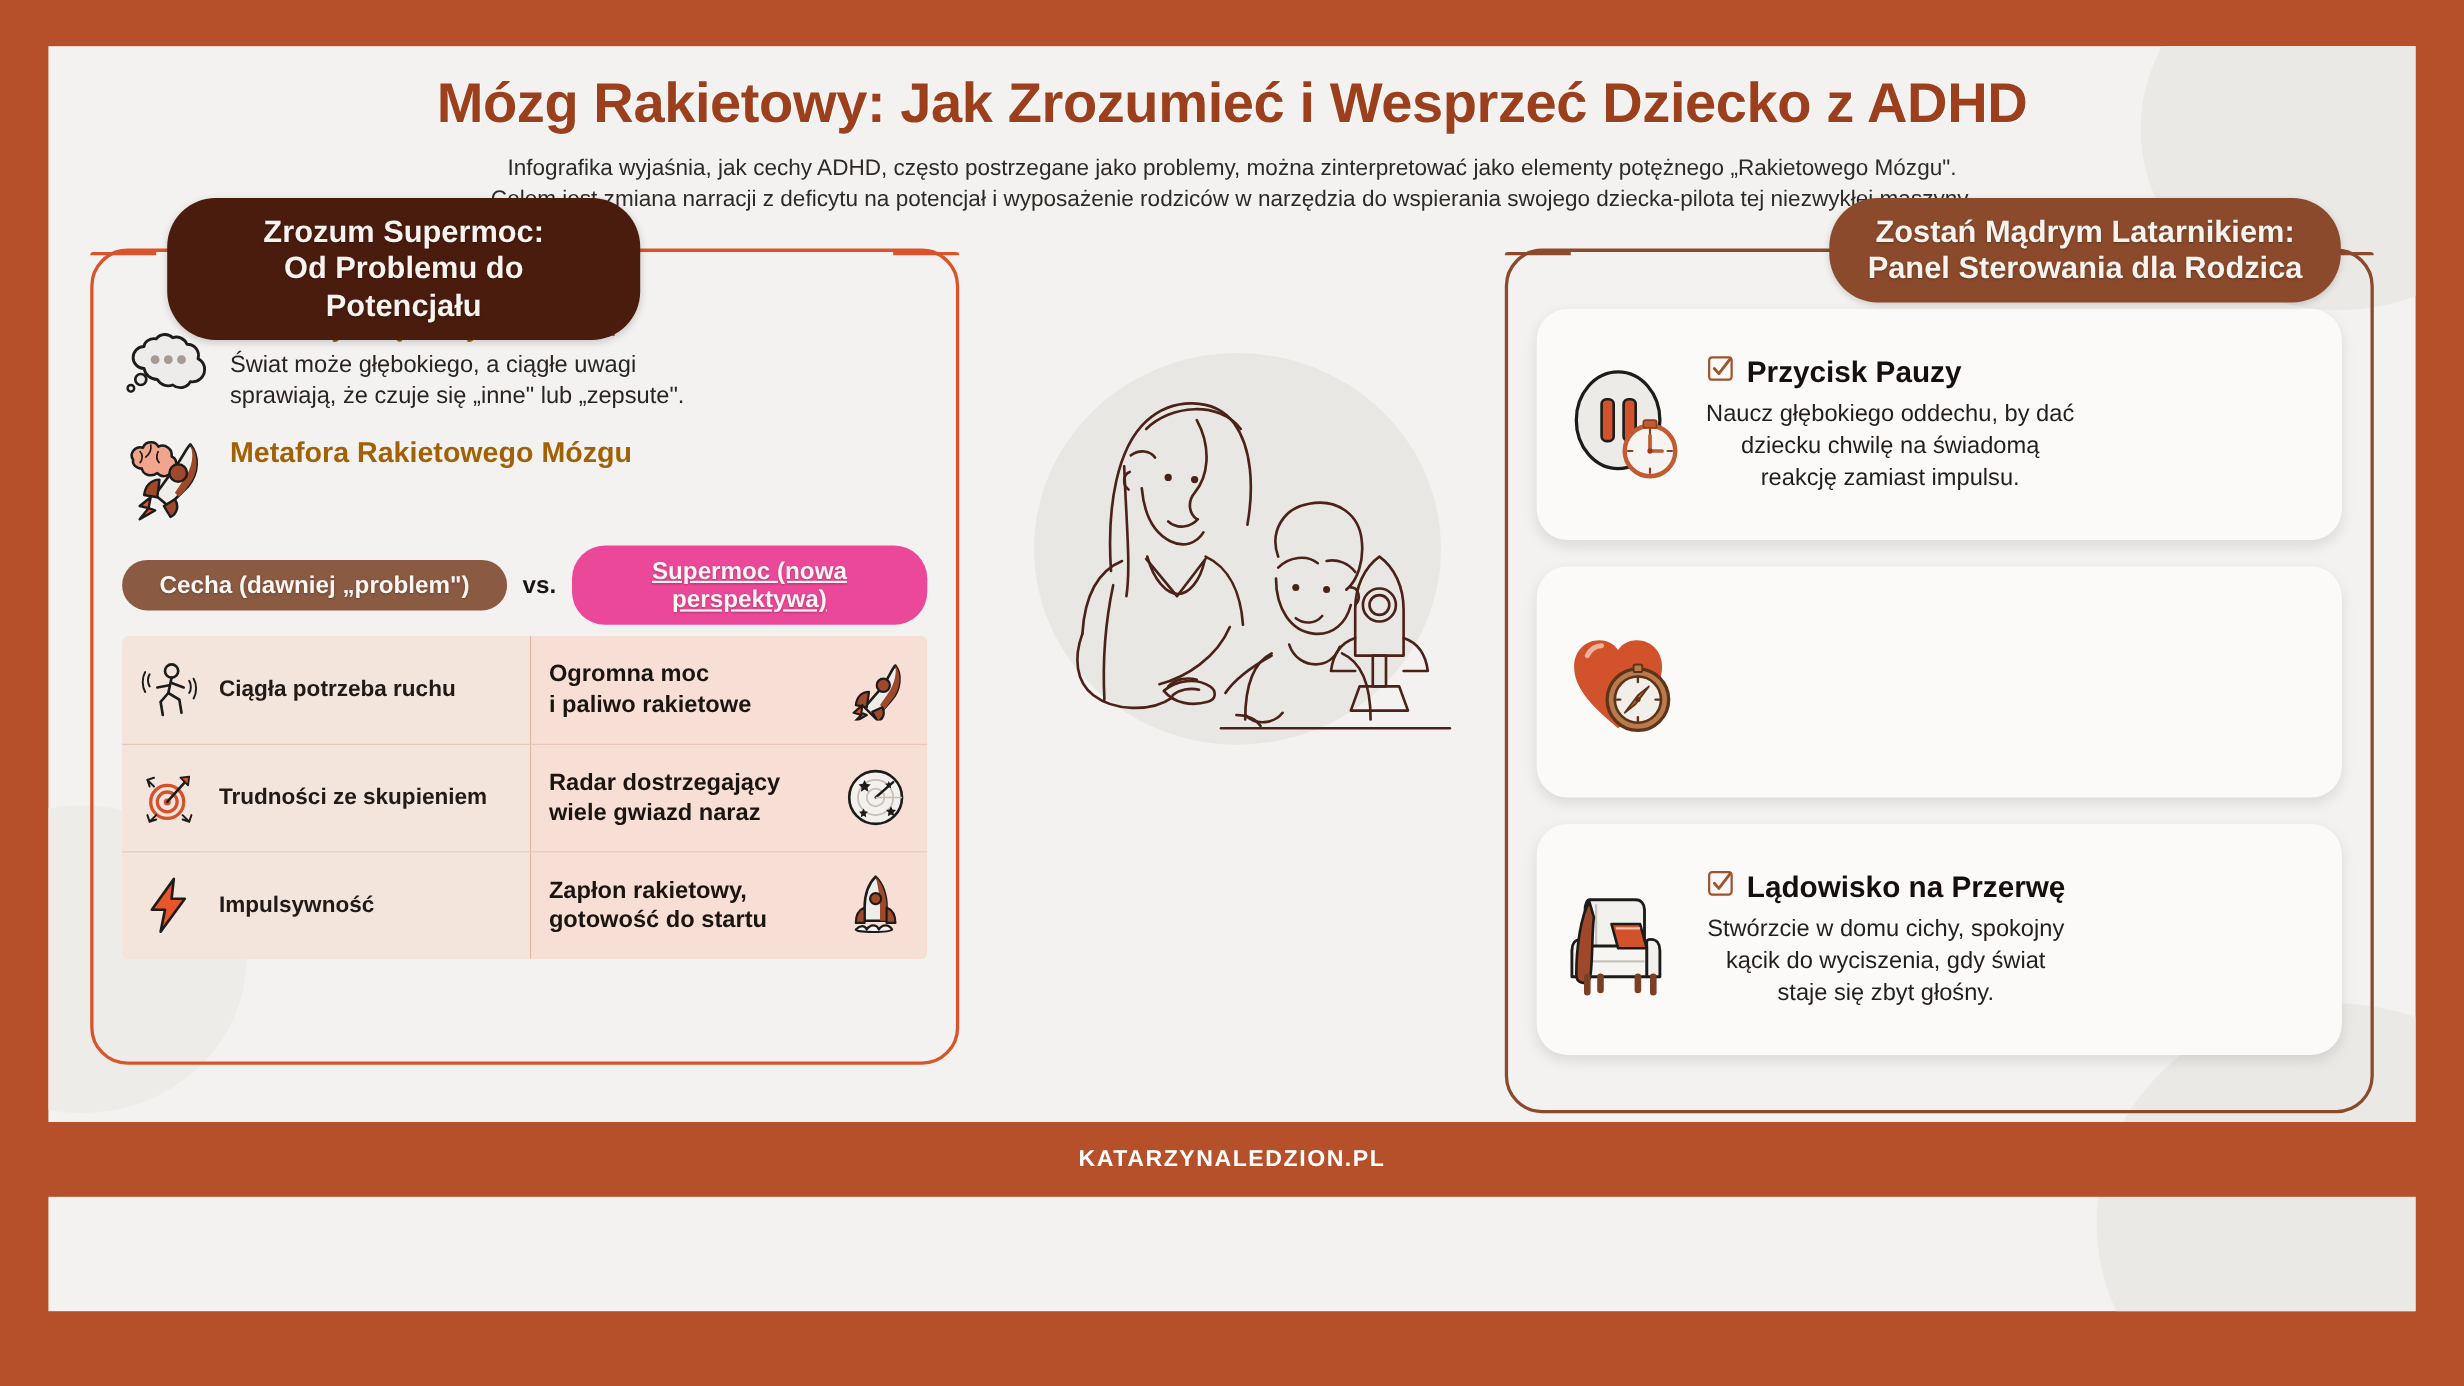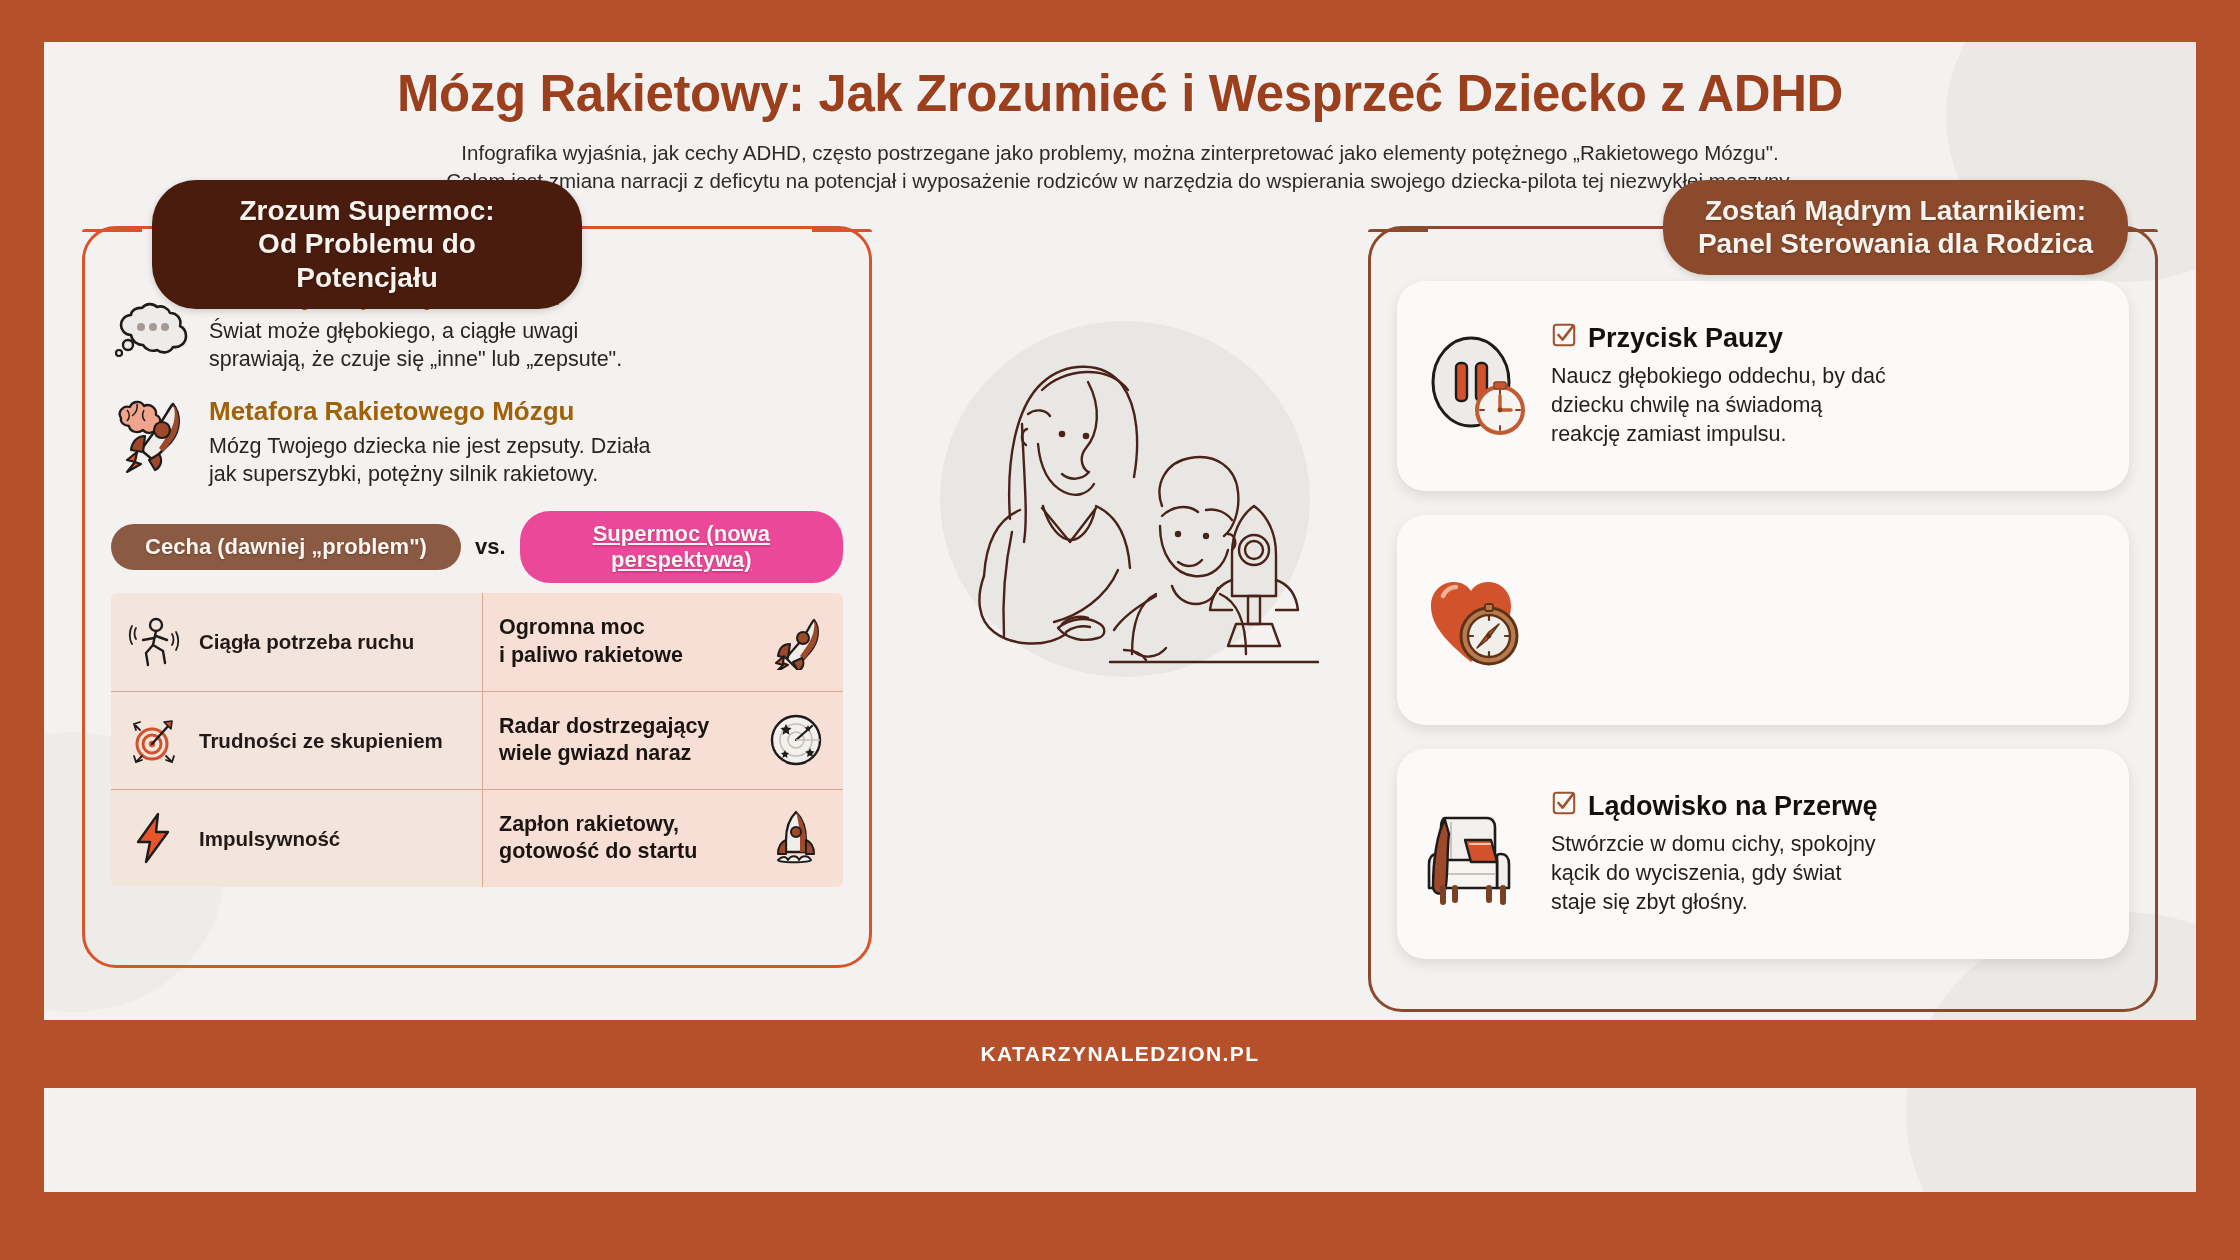--- a/index.html
+++ b/index.html
@@ -151,21 +151,21 @@
     display: flex; align-items: center; gap: 18px;
     box-shadow: 0 5px 13px rgba(0,0,0,.10);
     margin-bottom: 24px;
     min-height: 210px;
   }
   .card .ico { flex: 0 0 112px; height: 112px; display: flex; align-items: center; justify-content: center; }
   .card h3 {
     font-size: 27px; font-weight: 700; color: #15100D;
     display: flex; align-items: center; gap: 11px; margin-bottom: 7px;
   }
-  .card p { font-size: 21.5px; line-height: 1.34; color: #241E1A; }
+  .card p { font-size: 21.5px; line-height: 1.34; color: #241E1A; text-align: center; }
   .chk { flex: 0 0 auto; }
 
   
   .center-art {
     position: absolute;
     left: 50%; transform: translateX(-50%);
     top: 252px;
     width: 420px; height: 400px;
     z-index: 2; pointer-events: none;
   }
@@ -298,24 +298,20 @@
                 <path d="M62 8c8 10 8 26-2 38L42 64l-12-10 16-22C55 20 58 12 62 8z" fill="#EFEDEA" stroke="#1E1C1A" stroke-width="2.5" stroke-linejoin="round"></path>
                 <path d="M62 8c8 10 8 26-2 38l-8 10-4-4 8-12c9-12 9-24 6-32z" fill="#9E4A2A"></path>
                 <circle cx="51" cy="34" r="8" fill="#9E4A2A" stroke="#1E1C1A" stroke-width="2.2"></circle>
                 <path d="M34 40c-8 0-13 6-14 14l12 2z" fill="#9E4A2A" stroke="#1E1C1A" stroke-width="2.2" stroke-linejoin="round"></path>
                 <path d="M48 58c4 6 2 13-4 16l-6-10z" fill="#9E4A2A" stroke="#1E1C1A" stroke-width="2.2" stroke-linejoin="round"></path>
                 <path d="M26 56l-10 8 8 2-8 10 14-8-6-2z" fill="#E9552A" stroke="#1E1C1A" stroke-width="2.2" stroke-linejoin="round"></path>
               </svg>
             </div>
             <div class="txt">
               <h3>Metafora Rakietowego Mózgu</h3>
-              <p>
-                <span>Mózg Twojego dziecka nie jest zepsuty. Działa</span><br>
-                <span>jak superszybki, potężny silnik rakietowy.</span>
-              </p>
             </div>
           </div>
 
           <div class="vs-head">
             <div class="hpill hpill-a">Cecha (dawniej „problem")</div>
             <div class="vs-word">vs.</div>
             <div class="hpill hpill-b">Supermoc (nowa perspektywa)</div>
           </div>
 
           <div class="vtable">

